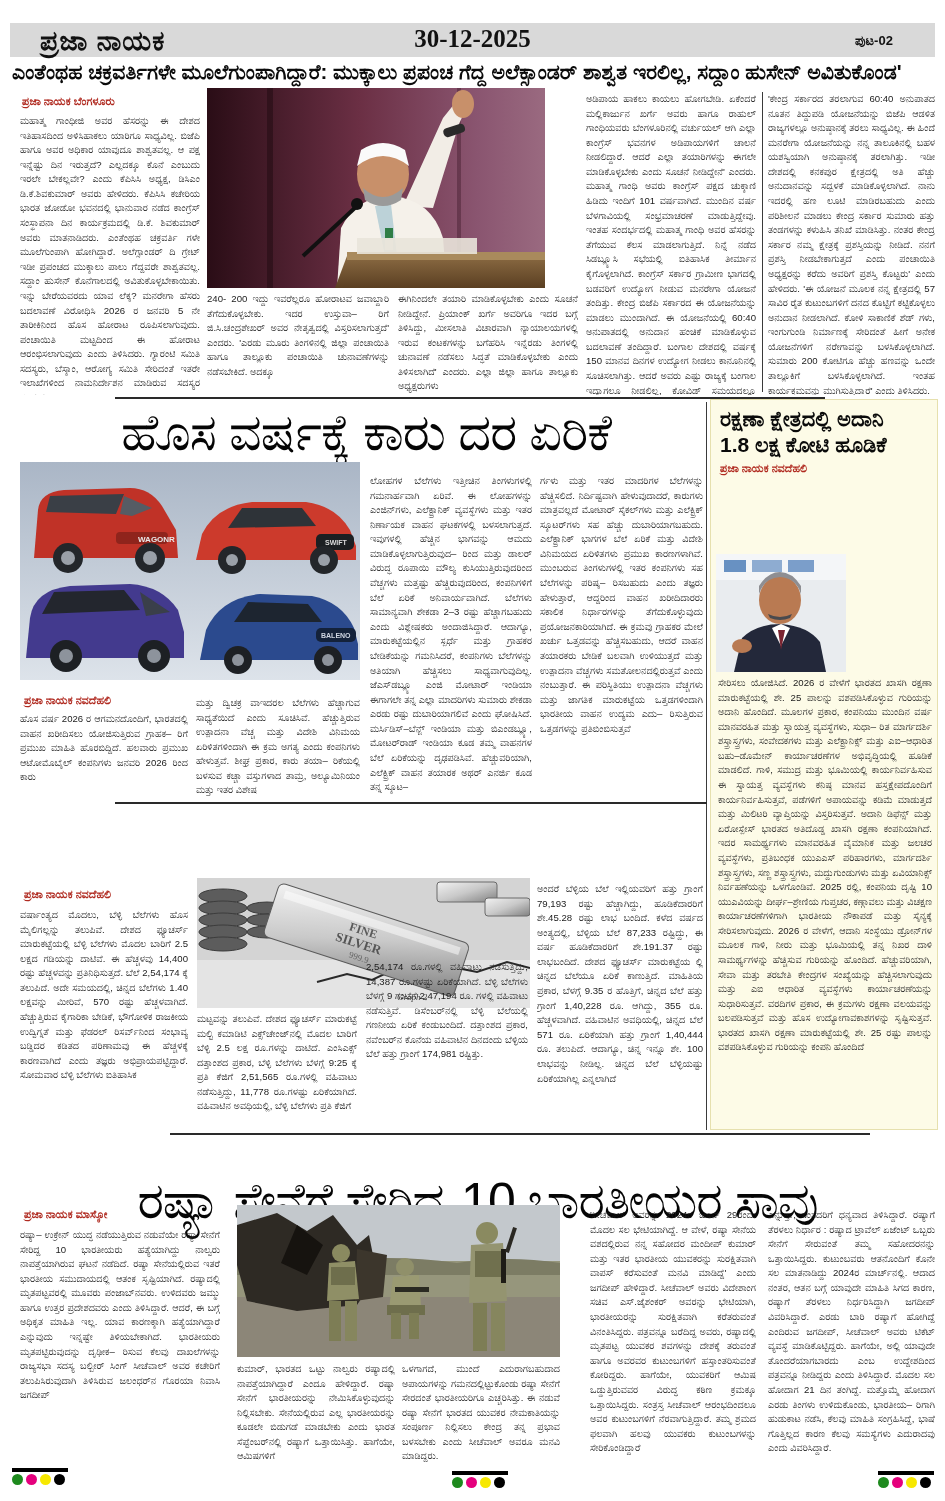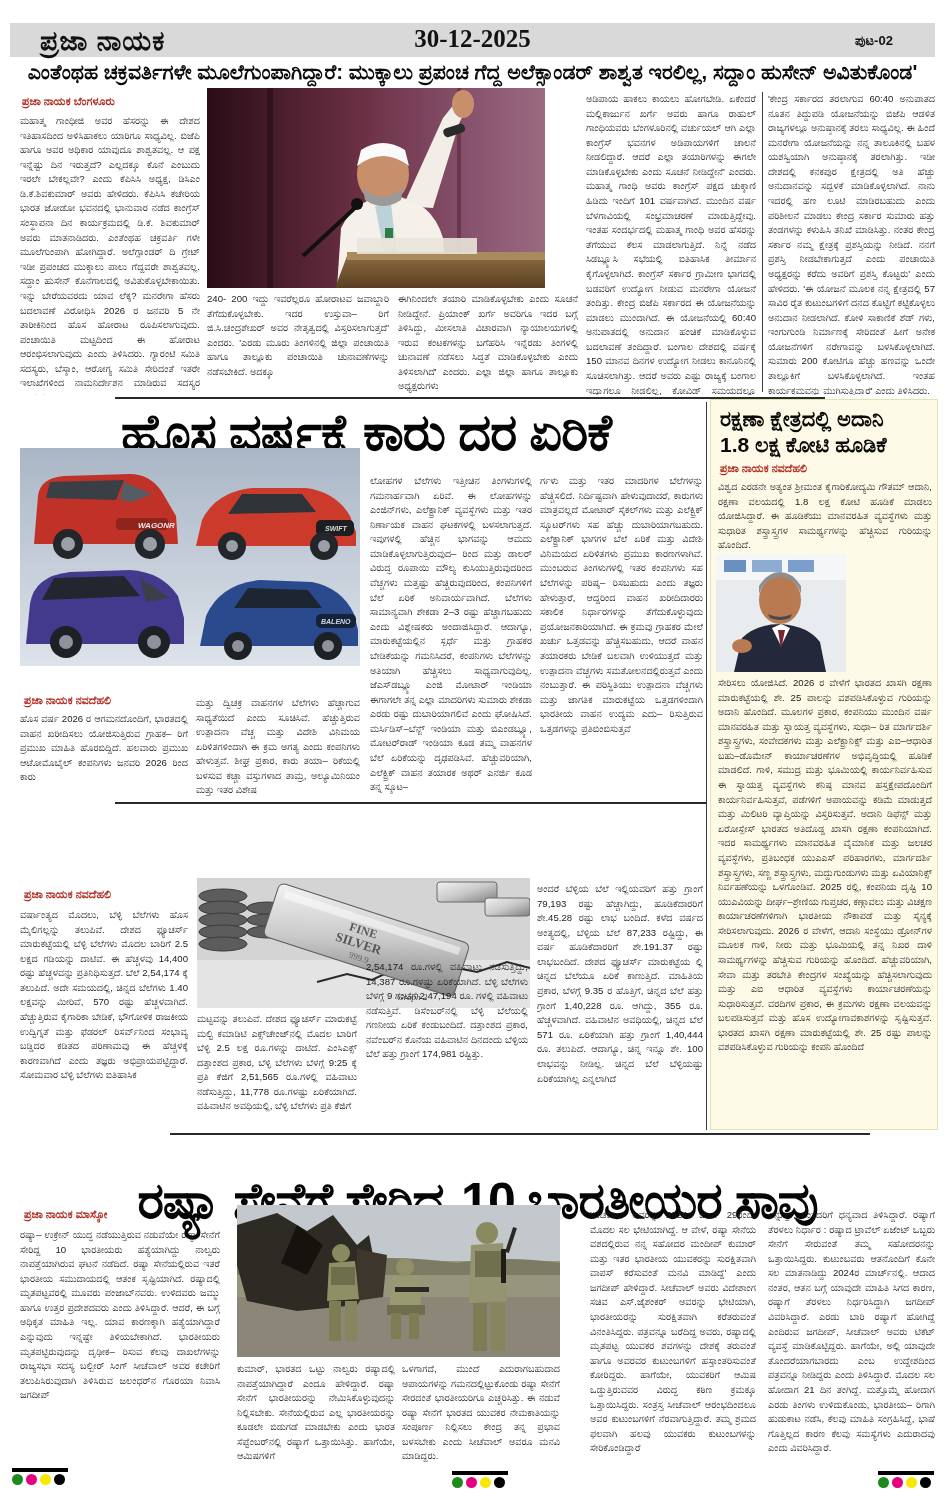--- a/index.html
+++ b/index.html
@@ -6,22 +6,22 @@
   #page{position:relative;width:945px;height:1501px;background:#ffffff;overflow:hidden;
         font-family:"Liberation Sans",sans-serif;color:#1a1a1a;}
   .abs{position:absolute;}
   
   #mast-bar{left:10px;top:23px;width:925px;height:34px;background:#d9d9d9;}
   .mast-title{left:40px;top:26px;font-size:27px;font-weight:900;color:#111;letter-spacing:1px;}
   .mast-date{left:0;top:25px;width:945px;text-align:center;font-size:25px;font-weight:700;
              font-family:"Liberation Serif",serif;color:#111;}
   .mast-page{left:855px;top:33px;font-size:13px;font-weight:700;color:#111;}
   
-  .lead-head{left:12px;top:60px;width:921px;font-size:20.5px;font-weight:800;color:#0b0b0b;text-align:center;}
-  .huge-head{font-weight:700;color:#050505;letter-spacing:-1px;white-space:nowrap;}
+  .lead-head{left:12px;top:60px;width:921px;font-size:20.5px;font-weight:800;color:#0b0b0b;}
+  .huge-head{font-weight:400;color:#050505;letter-spacing:-1px;white-space:nowrap;}
   .byline{font-size:11px;font-weight:800;color:#b02a20;}
   .body-text{font-size:9.6px;line-height:1.52;text-align:justify;color:#1c1c1c;overflow:hidden;}
   .rule-h{background:#2a2a2a;height:2px;}
   .rule-v{background:#3a3a3a;width:1px;}
   
   #adani-box{left:710px;top:399px;width:228px;height:731px;background:#fdfbe7;border:1px solid #e6e0ae;box-sizing:border-box;}
   .adani-head{font-size:21px;font-weight:900;color:#0a0a0a;line-height:1.25;}
   
   .regset{display:flex;gap:3px;align-items:center;}
   .regset .dot{width:11px;height:11px;border-radius:50%;}
@@ -86,21 +86,21 @@
   <div class="abs body-text" style="left:207px;top:292px;width:182px;height:103px;">240- 200 ಇದ್ದು ಇವರೆಲ್ಲರೂ ಹೋರಾಟವ ಜವಾಬ್ದಾರಿ ತೆಗೆದುಕೊಳ್ಳಬೇಕು. ಇದರ ಉಸ್ತುವಾ– ರಿಗೆ ಜಿ.ಸಿ.ಚಂದ್ರಶೇಖರ್ ಅವರ ನೇತೃತ್ವದಲ್ಲಿ ವಿಸ್ತರಿಸಲಾಗುತ್ತದೆ' ಎಂದರು. 'ಎರಡು ಮೂರು ತಿಂಗಳಿನಲ್ಲಿ ಜಿಲ್ಲಾ ಪಂಚಾಯಿತಿ ಹಾಗೂ ತಾಲ್ಲೂಕು ಪಂಚಾಯಿತಿ ಚುನಾವಣೆಗಳನ್ನು ನಡೆಸಬೇಕಿದೆ. ಅದಕ್ಕೂ</div>
   <div class="abs body-text" style="left:398px;top:292px;width:180px;height:103px;">ಈಗಿನಿಂದಲೇ ತಯಾರಿ ಮಾಡಿಕೊಳ್ಳಬೇಕು ಎಂದು ಸೂಚನೆ ನೀಡಿದ್ದೇನೆ. ಪ್ರಿಯಾಂಕ್ ಖರ್ಗೆ ಅವರಿಗೂ ಇದರ ಬಗ್ಗೆ ತಿಳಿಸಿದ್ದು, ಮೀಸಲಾತಿ ವಿಚಾರವಾಗಿ ನ್ಯಾಯಾಲಯಗಳಲ್ಲಿ ಇರುವ ಕಂಟಕಗಳನ್ನು ಬಗೆಹರಿಸಿ ಇನ್ನೆರಡು ತಿಂಗಳಲ್ಲಿ ಚುನಾವಣೆ ನಡೆಸಲು ಸಿದ್ಧತೆ ಮಾಡಿಕೊಳ್ಳಬೇಕು ಎಂದು ತಿಳಿಸಲಾಗಿದೆ' ಎಂದರು. ಎಲ್ಲಾ ಜಿಲ್ಲಾ ಹಾಗೂ ತಾಲ್ಲೂಕು ಅಧ್ಯಕ್ಷರುಗಳು</div>
   <div class="abs body-text" style="left:586px;top:92px;width:170px;height:303px;">ಅಡಿಪಾಯ ಹಾಕಲು ಕಾಯಲು ಹೋಗಬೇಡಿ. ಏಕೆಂದರೆ ಮಲ್ಲಿಕಾರ್ಜುನ ಖರ್ಗೆ ಅವರು ಹಾಗೂ ರಾಹುಲ್ ಗಾಂಧಿಯವರು ಬೆಂಗಳೂರಿನಲ್ಲಿ ವರ್ಚುಯಲ್ ಆಗಿ ಎಲ್ಲಾ ಕಾಂಗ್ರೆಸ್ ಭವನಗಳ ಅಡಿಪಾಯಗಳಿಗೆ ಚಾಲನೆ ನೀಡಲಿದ್ದಾರೆ. ಆದರೆ ಎಲ್ಲಾ ತಯಾರಿಗಳನ್ನು ಈಗಲೇ ಮಾಡಿಕೊಳ್ಳಬೇಕು ಎಂದು ಸೂಚನೆ ನೀಡಿದ್ದೇನೆ' ಎಂದರು. ಮಹಾತ್ಮ ಗಾಂಧಿ ಅವರು ಕಾಂಗ್ರೆಸ್ ಪಕ್ಷದ ಚುಕ್ಕಾಣಿ ಹಿಡಿದು ಇಂದಿಗೆ 101 ವರ್ಷವಾಗಿದೆ. ಮುಂದಿನ ವರ್ಷ ಬೆಳಗಾವಿಯಲ್ಲಿ ಸಂಭ್ರಮಾಚರಣೆ ಮಾಡುತ್ತಿದ್ದೇವು. ಇಂತಹ ಸಂದರ್ಭದಲ್ಲಿ ಮಹಾತ್ಮ ಗಾಂಧಿ ಅವರ ಹೆಸರನ್ನು ತೆಗೆಯುವ ಕೆಲಸ ಮಾಡಲಾಗುತ್ತಿದೆ. ನಿನ್ನೆ ನಡೆದ ಸಿಡಬ್ಲ್ಯೂಸಿ ಸಭೆಯಲ್ಲಿ ಐತಿಹಾಸಿಕ ತೀರ್ಮಾನ ಕೈಗೊಳ್ಳಲಾಗಿದೆ. ಕಾಂಗ್ರೆಸ್ ಸರ್ಕಾರ ಗ್ರಾಮೀಣ ಭಾಗದಲ್ಲಿ ಬಡವರಿಗೆ ಉದ್ಯೋಗ ನೀಡುವ ಮನರೇಗಾ ಯೋಜನೆ ತಂದಿತ್ತು. ಕೇಂದ್ರ ಬಿಜೆಪಿ ಸರ್ಕಾರದ ಈ ಯೋಜನೆಯನ್ನು ಮಾಡಲು ಮುಂದಾಗಿದೆ. ಈ ಯೋಜನೆಯಲ್ಲಿ 60:40 ಅನುಪಾತದಲ್ಲಿ ಅನುದಾನ ಹಂಚಿಕೆ ಮಾಡಿಕೊಳ್ಳುವ ಬದಲಾವಣೆ ತಂದಿದ್ದಾರೆ. ಬಂಗಾಲ ದೇಶದಲ್ಲಿ ವರ್ಷಕ್ಕೆ 150 ಮಾನವ ದಿನಗಳ ಉದ್ಯೋಗ ನೀಡಲು ಕಾನೂನಿನಲ್ಲಿ ಸೂಚಿಸಲಾಗಿತ್ತು. ಆದರೆ ಅವರು ಎಷ್ಟು ರಾಜ್ಯಕ್ಕೆ ಬಂಗಾಲ ಇದ್ಯಾಗಲೂ ನೀಡಲಿಲ್ಲ, ಕೋವಿಡ್ ಸಮಯದಲ್ಲೂ ನೀಡಲಿಲ್ಲ' ಎಂದರು.</div>
   <div class="abs rule-v" style="left:762px;top:92px;height:300px;"></div>
   <div class="abs body-text" style="left:768px;top:92px;width:167px;height:303px;">'ಕೇಂದ್ರ ಸರ್ಕಾರದ ತರಲಾಗುವ 60:40 ಅನುಪಾತದ ನೂತನ ತಿದ್ದುಪಡಿ ಯೋಜನೆಯನ್ನು ಬಿಜೆಪಿ ಆಡಳಿತ ರಾಜ್ಯಗಳಲ್ಲೂ ಅನುಷ್ಠಾನಕ್ಕೆ ತರಲು ಸಾಧ್ಯವಿಲ್ಲ. ಈ ಹಿಂದೆ ಮನರೇಗಾ ಯೋಜನೆಯನ್ನು ನನ್ನ ತಾಲೂಕಿನಲ್ಲಿ ಬಹಳ ಯಶಸ್ವಿಯಾಗಿ ಅನುಷ್ಠಾನಕ್ಕೆ ತರಲಾಗಿತ್ತು. ಇಡೀ ದೇಶದಲ್ಲಿ ಕನಕಪುರ ಕ್ಷೇತ್ರದಲ್ಲಿ ಅತಿ ಹೆಚ್ಚು ಅನುದಾನವನ್ನು ಸದ್ಬಳಕೆ ಮಾಡಿಕೊಳ್ಳಲಾಗಿದೆ. ನಾನು ಇದರಲ್ಲಿ ಹಣ ಲೂಟಿ ಮಾಡಿರಬಹುದು ಎಂದು ಪರಿಶೀಲನೆ ಮಾಡಲು ಕೇಂದ್ರ ಸರ್ಕಾರ ಸುಮಾರು ಹತ್ತು ತಂಡಗಳನ್ನು ಕಳುಹಿಸಿ ತನಿಖೆ ಮಾಡಿಸಿತ್ತು. ನಂತರ ಕೇಂದ್ರ ಸರ್ಕಾರ ನಮ್ಮ ಕ್ಷೇತ್ರಕ್ಕೆ ಪ್ರಶಸ್ತಿಯನ್ನು ನೀಡಿದೆ. ನನಗೆ ಪ್ರಶಸ್ತಿ ನೀಡಬೇಕಾಗುತ್ತದೆ ಎಂದು ಪಂಚಾಯಿತಿ ಅಧ್ಯಕ್ಷರನ್ನು ಕರೆದು ಅವರಿಗೆ ಪ್ರಶಸ್ತಿ ಕೊಟ್ಟರು' ಎಂದು ಹೇಳಿದರು. 'ಈ ಯೋಜನೆ ಮೂಲಕ ನನ್ನ ಕ್ಷೇತ್ರದಲ್ಲಿ 57 ಸಾವಿರ ರೈತ ಕುಟುಂಬಗಳಿಗೆ ದನದ ಕೊಟ್ಟಿಗೆ ಕಟ್ಟಿಕೊಳ್ಳಲು ಅನುದಾನ ನೀಡಲಾಗಿದೆ. ಕೋಳಿ ಸಾಕಾಣಿಕೆ ಶೆಡ್ ಗಳು, ಇಂಗುಗುಂಡಿ ನಿರ್ಮಾಣಕ್ಕೆ ಸೇರಿದಂತೆ ಹೀಗೆ ಅನೇಕ ಯೋಜನೆಗಳಿಗೆ ನರೇಗಾವನ್ನು ಬಳಸಿಕೊಳ್ಳಲಾಗಿದೆ. ಸುಮಾರು 200 ಕೋಟಿಗೂ ಹೆಚ್ಚು ಹಣವನ್ನು ಒಂದೇ ತಾಲ್ಲೂಕಿಗೆ ಬಳಸಿಕೊಳ್ಳಲಾಗಿದೆ. ಇಂತಹ ಕಾರ್ಯಕ್ರಮವನ್ನು ಮುಗಿಸುತ್ತಿದ್ದಾರೆ' ಎಂದು ತಿಳಿಸಿದರು.</div>
 
   <div class="abs rule-h" style="left:115px;top:397px;width:710px;"></div>
 
   <div class="abs huge-head" style="left:22px;top:403px;width:688px;font-size:51px;text-align:center;">ಹೊಸ ವರ್ಷಕ್ಕೆ ಕಾರು ದರ ಏರಿಕೆ</div>
 
-  <div class="abs" style="left:20px;top:448px;width:336px;height:218px;font-style:italic;">
+  <div class="abs" style="left:20px;top:462px;width:336px;height:218px;">
     <svg width="340" height="218" viewBox="0 0 340 218">
       <defs>
         <linearGradient id="skyC" x1="0" y1="0" x2="0" y2="1">
           <stop offset="0" stop-color="#aab6c6"></stop>
             <stop offset="1" stop-color="#dde3ea"></stop>
         </linearGradient>
       </defs>
       <rect width="340" height="218" fill="url(#skyC)"></rect>
 
       <g>
@@ -144,31 +144,30 @@
         <circle cx="218" cy="198" r="14" fill="#1d2024"></circle>
           <circle cx="218" cy="198" r="6" fill="#8d939c"></circle>
         <circle cx="308" cy="198" r="14" fill="#1d2024"></circle>
           <circle cx="308" cy="198" r="6" fill="#8d939c"></circle>
       </g>
     </svg>
   </div>
 
   <div class="abs byline" style="left:24px;top:694px;">ಪ್ರಜಾ ನಾಯಕ ನವದೆಹಲಿ</div>
   <div class="abs body-text" style="left:20px;top:712px;width:168px;height:86px;">ಹೊಸ ವರ್ಷ 2026 ರ ಆಗಮನದೊಂದಿಗೆ, ಭಾರತದಲ್ಲಿ ವಾಹನ ಖರೀದಿಸಲು ಯೋಜಿಸುತ್ತಿರುವ ಗ್ರಾಹಕ– ರಿಗೆ ಪ್ರಮುಖ ಮಾಹಿತಿ ಹೊರಬಿದ್ದಿದೆ. ಹಲವಾರು ಪ್ರಮುಖ ಆಟೋಮೊಬೈಲ್ ಕಂಪನಿಗಳು ಜನವರಿ 2026 ರಿಂದ ಕಾರು</div>
-  <div class="abs body-text" style="left:196px;top:696px;width:164px;height:102px;">ಮತ್ತು ದ್ವಿಚಕ್ರ ವಾಹನಗಳ ಬೆಲೆಗಳು ಹೆಚ್ಚಾಗುವ ಸಾಧ್ಯತೆಯಿದೆ ಎಂದು ಸೂಚಿಸಿವೆ. ಹೆಚ್ಚುತ್ತಿರುವ ಉತ್ಪಾದನಾ ವೆಚ್ಚ ಮತ್ತು ವಿದೇಶಿ ವಿನಿಮಯ ಏರಿಳಿತಗಳಿಂದಾಗಿ ಈ ಕ್ರಮ ಅಗತ್ಯ ಎಂದು ಕಂಪನಿಗಳು ಹೇಳುತ್ತವೆ. ಶೀಘ್ರ ಪ್ರಕಾರ, ಕಾರು ತಯಾ– ರಿಕೆಯಲ್ಲಿ ಬಳಸುವ ಕಚ್ಚಾ ವಸ್ತುಗಳಾದ ತಾಮ್ರ, ಅಲ್ಯೂಮಿನಿಯಂ ಮತ್ತು ಇತರ ವಿಶೇಷ</div>
+  <div class="abs body-text" style="left:196px;top:696px;width:164px;height:102px;">ಮತ್ತು ದ್ವಿಚಕ್ರ ವಾಇದರಲ ಬೆಲೆಗಳು ಹೆಚ್ಚಾಗುವ ಸಾಧ್ಯತೆಯಿದೆ ಎಂದು ಸೂಚಿಸಿವೆ. ಹೆಚ್ಚುತ್ತಿರುವ ಉತ್ಪಾದನಾ ವೆಚ್ಚ ಮತ್ತು ವಿದೇಶಿ ವಿನಿಮಯ ಏರಿಳಿತಗಳಿಂದಾಗಿ ಈ ಕ್ರಮ ಅಗತ್ಯ ಎಂದು ಕಂಪನಿಗಳು ಹೇಳುತ್ತವೆ. ಶೀಘ್ರ ಪ್ರಕಾರ, ಕಾರು ತಯಾ– ರಿಕೆಯಲ್ಲಿ ಬಳಸುವ ಕಚ್ಚಾ ವಸ್ತುಗಳಾದ ತಾಮ್ರ, ಅಲ್ಯೂಮಿನಿಯಂ ಮತ್ತು ಇತರ ವಿಶೇಷ</div>
   <div class="abs body-text" style="left:370px;top:474px;width:162px;height:324px;">ಲೋಹಗಳ ಬೆಲೆಗಳು ಇತ್ತೀಚಿನ ತಿಂಗಳುಗಳಲ್ಲಿ ಗಮನಾರ್ಹವಾಗಿ ಏರಿವೆ. ಈ ಲೋಹಗಳನ್ನು ಎಂಜಿನ್‌ಗಳು, ಎಲೆಕ್ಟ್ರಾನಿಕ್ ವ್ಯವಸ್ಥೆಗಳು ಮತ್ತು ಇತರ ನಿರ್ಣಾಯಕ ವಾಹನ ಘಟಕಗಳಲ್ಲಿ ಬಳಸಲಾಗುತ್ತದೆ. ಇವುಗಳಲ್ಲಿ ಹೆಚ್ಚಿನ ಭಾಗವನ್ನು ಆಮದು ಮಾಡಿಕೊಳ್ಳಲಾಗುತ್ತಿರುವುದ– ರಿಂದ ಮತ್ತು ಡಾಲರ್ ವಿರುದ್ಧ ರೂಪಾಯಿ ಮೌಲ್ಯ ಕುಸಿಯುತ್ತಿರುವುದರಿಂದ ವೆಚ್ಚಗಳು ಮತ್ತಷ್ಟು ಹೆಚ್ಚಿರುವುದರಿಂದ, ಕಂಪನಿಗಳಿಗೆ ಬೆಲೆ ಏರಿಕೆ ಅನಿವಾರ್ಯವಾಗಿದೆ. ಬೆಲೆಗಳು ಸಾಮಾನ್ಯವಾಗಿ ಶೇಕಡಾ 2–3 ರಷ್ಟು ಹೆಚ್ಚಾಗಬಹುದು ಎಂದು ವಿಶ್ಲೇಷಕರು ಅಂದಾಜಿಸಿದ್ದಾರೆ. ಆದಾಗ್ಯೂ, ಮಾರುಕಟ್ಟೆಯಲ್ಲಿನ ಸ್ಪರ್ಧೆ ಮತ್ತು ಗ್ರಾಹಕರ ಬೇಡಿಕೆಯನ್ನು ಗಮನಿಸಿದರೆ, ಕಂಪನಿಗಳು ಬೆಲೆಗಳನ್ನು ಅತಿಯಾಗಿ ಹೆಚ್ಚಿಸಲು ಸಾಧ್ಯವಾಗುವುದಿಲ್ಲ. ಜೆಎಸ್‌ಡಬ್ಲ್ಯೂ ಎಂಜಿ ಮೋಟಾರ್ ಇಂಡಿಯಾ ಈಗಾಗಲೇ ತನ್ನ ಎಲ್ಲಾ ಮಾದರಿಗಳು ಸುಮಾರು ಶೇಕಡಾ ಎರಡು ರಷ್ಟು ದುಬಾರಿಯಾಗಲಿವೆ ಎಂದು ಘೋಷಿಸಿದೆ. ಮರ್ಸಿಡಿಸ್–ಬೆನ್ಜ್ ಇಂಡಿಯಾ ಮತ್ತು ಬಿಎಂಡಬ್ಲ್ಯೂ, ಮೋಟರ್‌ರಾಡ್ ಇಂಡಿಯಾ ಕೂಡ ತಮ್ಮ ವಾಹನಗಳ ಬೆಲೆ ಏರಿಕೆಯನ್ನು ದೃಢಪಡಿಸಿವೆ. ಹೆಚ್ಚುವರಿಯಾಗಿ, ಎಲೆಕ್ಟ್ರಿಕ್ ವಾಹನ ತಯಾರಕ ಅಥರ್ ಎನರ್ಜಿ ಕೂಡ ತನ್ನ ಸ್ಕೂಟ–</div>
   <div class="abs body-text" style="left:540px;top:474px;width:163px;height:324px;">ರ್ಗಳು ಮತ್ತು ಇತರ ಮಾದರಿಗಳ ಬೆಲೆಗಳನ್ನು ಹೆಚ್ಚಿಸಲಿದೆ. ನಿರ್ದಿಷ್ಟವಾಗಿ ಹೇಳುವುದಾದರೆ, ಕಾರುಗಳು ಮಾತ್ರವಲ್ಲದೆ ಮೋಟಾರ್ ಸೈಕಲ್‌ಗಳು ಮತ್ತು ಎಲೆಕ್ಟ್ರಿಕ್ ಸ್ಕೂಟರ್‌ಗಳು ಸಹ ಹೆಚ್ಚು ದುಬಾರಿಯಾಗಬಹುದು. ಎಲೆಕ್ಟ್ರಾನಿಕ್ ಭಾಗಗಳ ಬೆಲೆ ಏರಿಕೆ ಮತ್ತು ವಿದೇಶಿ ವಿನಿಮಯದ ಏರಿಳಿತಗಳು ಪ್ರಮುಖ ಕಾರಣಗಳಾಗಿವೆ. ಮುಂಬರುವ ತಿಂಗಳುಗಳಲ್ಲಿ ಇತರ ಕಂಪನಿಗಳು ಸಹ ಬೆಲೆಗಳನ್ನು ಪರಿಷ್ಕ– ರಿಸಬಹುದು ಎಂದು ತಜ್ಞರು ಹೇಳುತ್ತಾರೆ, ಆದ್ದರಿಂದ ವಾಹನ ಖರೀದಿದಾರರು ಸಕಾಲಿಕ ನಿರ್ಧಾರಗಳನ್ನು ತೆಗೆದುಕೊಳ್ಳುವುದು ಪ್ರಯೋಜನಕಾರಿಯಾಗಿದೆ. ಈ ಕ್ರಮವು ಗ್ರಾಹಕರ ಮೇಲೆ ಖರ್ಚು ಒತ್ತಡವನ್ನು ಹೆಚ್ಚಿಸಬಹುದು, ಆದರೆ ವಾಹನ ತಯಾರಕರು ಬೇಡಿಕೆ ಬಲವಾಗಿ ಉಳಿಯುತ್ತದೆ ಮತ್ತು ಉತ್ಪಾದನಾ ವೆಚ್ಚಗಳು ಸಮತೋಲನದಲ್ಲಿರುತ್ತವೆ ಎಂದು ನಂಬುತ್ತಾರೆ. ಈ ಪರಿಸ್ಥಿತಿಯು ಉತ್ಪಾದನಾ ವೆಚ್ಚಗಳು ಮತ್ತು ಜಾಗತಿಕ ಮಾರುಕಟ್ಟೆಯ ಒತ್ತಡಗಳಿಂದಾಗಿ ಭಾರತೀಯ ವಾಹನ ಉದ್ಯಮ ಎದು– ರಿಸುತ್ತಿರುವ ಒತ್ತಡಗಳನ್ನು ಪ್ರತಿಬಿಂಬಿಸುತ್ತವೆ</div>
 
   <div class="abs rule-v" style="left:706px;top:402px;height:728px;"></div>
 
   <div class="abs" id="adani-box"></div>
   <div class="abs adani-head" style="left:720px;top:406px;width:210px;">ರಕ್ಷಣಾ ಕ್ಷೇತ್ರದಲ್ಲಿ ಅದಾನಿ</div>
   <div class="abs adani-head" style="left:720px;top:432px;width:210px;">1.8 ಲಕ್ಷ ಕೋಟಿ ಹೂಡಿಕೆ</div>
   <div class="abs byline" style="left:720px;top:462px;">ಪ್ರಜಾ ನಾಯಕ ನವದೆಹಲಿ</div>
-  <div class="abs body-text" style="left:718px;top:480px;width:214px;height:72px;">ವಿಶ್ವದ ಎರಡನೇ ಅತ್ಯಂತ ಶ್ರೀಮಂತ ಕೈಗಾರಿಕೋದ್ಯಮಿ ಗೌತಮ್ ಆದಾನಿ, ರಕ್ಷಣಾ ವಲಯದಲ್ಲಿ 1.8 ಲಕ್ಷ ಕೋಟಿ ಹೂಡಿಕೆ ಮಾಡಲು ಯೋಜಿಸಿದ್ದಾರೆ. ಈ ಹೂಡಿಕೆಯು ಮಾನವರಹಿತ ವ್ಯವಸ್ಥೆಗಳು ಮತ್ತು ಸುಧಾರಿತ ಶಸ್ತ್ರಾಸ್ತ್ರಗಳ ಸಾಮರ್ಥ್ಯಗಳನ್ನು ಹೆಚ್ಚಿಸುವ ಗುರಿಯನ್ನು ಹೊಂದಿದೆ.</div>
 
   <div class="abs" style="left:716px;top:554px;width:130px;height:118px;">
     <svg width="130" height="118" viewBox="0 0 130 118">
       <rect width="130" height="118" fill="#e9ecef"></rect>
       <rect x="0" y="0" width="130" height="26" fill="#f4f6f8"></rect>
       <rect x="8" y="6" width="22" height="12" fill="#3a6fb0" opacity="0.75"></rect>
       <rect x="36" y="6" width="30" height="12" fill="#3a6fb0" opacity="0.55"></rect>
       <rect x="72" y="6" width="26" height="12" fill="#3a6fb0" opacity="0.65"></rect>
 
       <path d="M18,118 L26,84 Q40,70 65,70 Q92,72 104,88 L110,118 Z" fill="#23283a"></path>

